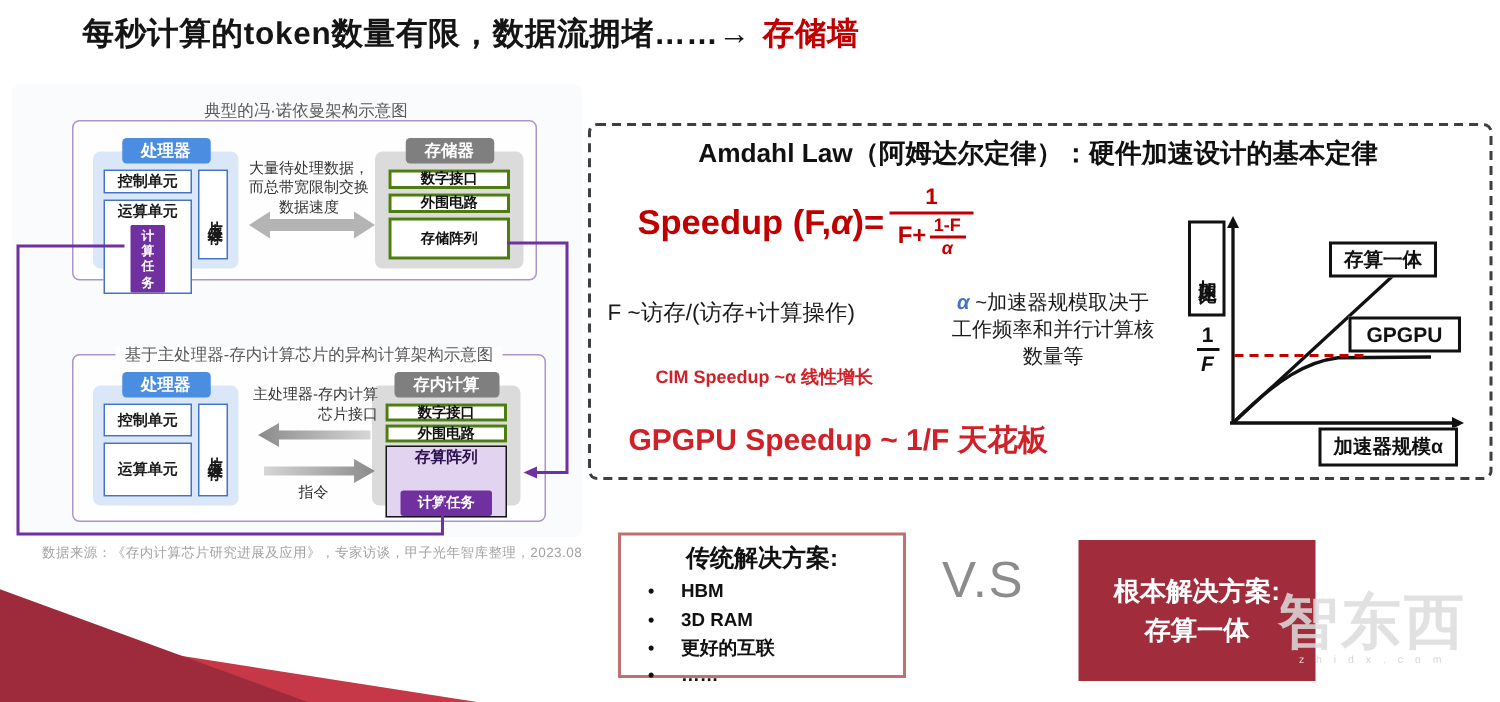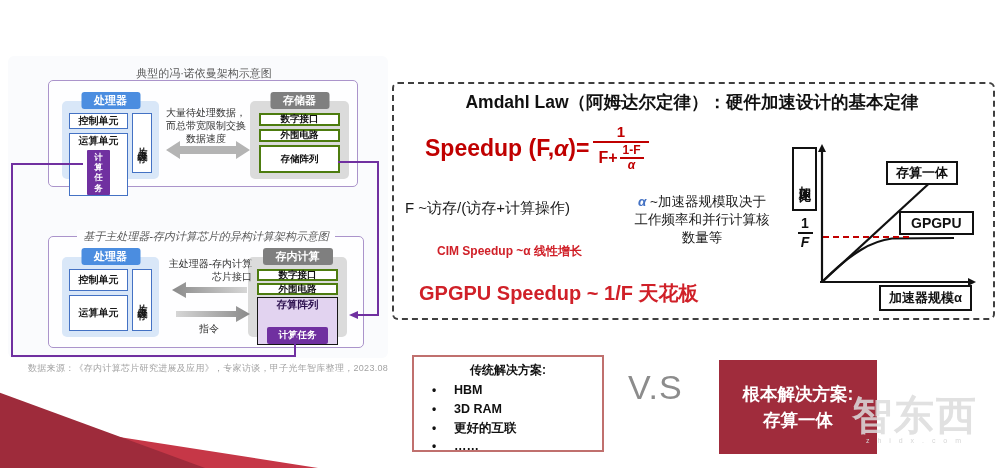--- a/index.html
+++ b/index.html
@@ -62,40 +62,43 @@
   .ylab{ left:792px; top:147px; width:25px; height:64px; writing-mode:vertical-rl; text-orientation:upright; font-size:12.5px; letter-spacing:2px;}
   .lab-cim{ left:886px; top:161px; padding:1px 8px; font-size:13px;}
   .lab-gpu{ left:899px; top:211px; padding:2px 10px; font-size:14px;}
   .xlab{ left:879px; top:285px; padding:2px 8px; font-size:13px;}
   .oneF{ position:absolute; left:794px; top:216px; width:22px; display:flex; flex-direction:column; align-items:center; z-index:6; color:#111;}
   .oneF .n{ font-size:14px; font-weight:700; line-height:1.1;}
   .oneF .bar{ width:15px; border-top:2.5px solid #111; margin:1px 0;}
   .oneF .d{ font-size:14px; font-weight:700; font-style:italic; line-height:1.1;}
   
   .trad-box{ position:absolute; left:412px; top:355px; width:192px; height:97px; border:2px solid #c0706e; background:#fff; z-index:2;}
-  .trad-title{ text-align:center; font-size:12px; font-weight:700; color:#111; margin-top:5px;}
+  .trad-title{ text-align:center; font-size:16px; font-weight:700; color:#111; margin-top:5px;}
   .trad-list{ list-style:none; margin-top:2px;}
   .trad-list li{ font-size:12.5px; font-weight:700; color:#111; line-height:1.5; padding-left:40px; position:relative;}
   .trad-list li::before{ content:"•"; position:absolute; left:18px; font-size:12px;}
   .vs{ position:absolute; left:628px; top:368px; font-size:34px; color:#8c8c8c; z-index:2; letter-spacing:1px;}
   .fund-box{ position:absolute; left:719px; top:360px; width:158px; height:94px; background:#a02c3c; color:#fff; display:flex; flex-direction:column; align-items:center; justify-content:center; font-size:17.5px; font-weight:700; line-height:1.5; z-index:3; text-align:center;}
   
   .wm{ position:absolute; left:852px; top:395px; z-index:4; text-align:center; pointer-events:none;}
   .wm .wm-main{ font-size:40px; font-weight:700; color:#dcdcdc; opacity:.85; letter-spacing:2px; line-height:1;}
   .wm .wm-sub{ font-size:7px; color:#d6d6d6; letter-spacing:3px; margin-top:2px;}
   
   .tri{ position:absolute; left:0; top:388px; height:80px; z-index:1;}
   .tri.bright{ width:318px; background:#c63747; clip-path:polygon(0 38%,100% 100%,0 100%);}
   .tri.dark{ width:205px; background:#9e2b3b; clip-path:polygon(0 6%,100% 100%,0 100%);}
 </style>
 </head>
 <body>
 
 <div class="slide">
 
+  <div class="page-title">
+    <span>每秒计算的token数量有限，数据流拥堵……→</span><span class="hl">存储墙</span>
+  </div>
 
   <div class="left-bg"></div>
 
   <div class="diag-title" style="left:48px; top:66px; width:312px;">典型的冯·诺依曼架构示意图</div>
   <div class="diag-box" style="left:48px; top:80px; width:310px; height:107px;"></div>
 
   <div class="group blue" style="left:62px; top:101px; width:97px; height:78px;">
     <div class="pill blue">处理器</div>
     <div class="proc-grid">
       <div class="proc-col">
@@ -113,21 +116,21 @@
 
   <div class="group gray" style="left:250px; top:101px; width:99px; height:78px;">
     <div class="pill gray">存储器</div>
     <div class="mem-grid">
       <div class="mblock small">数字接口</div>
       <div class="mblock small">外围电路</div>
       <div class="mblock big">存储阵列</div>
     </div>
   </div>
 
-  <div class="diag-title" style="left:48px; top:229px; width:316px;font-style:italic;"><span style="background:#fefeff; padding:0 6px;">基于主处理器-存内计算芯片的异构计算架构示意图</span></div>
+  <div class="diag-title" style="left:48px; top:229px; width:316px;"><span style="background:#fefeff; padding:0 6px;">基于主处理器-存内计算芯片的异构计算架构示意图</span></div>
   <div class="diag-box" style="left:48px; top:236px; width:316px; height:112px;"></div>
 
   <div class="group blue" style="left:62px; top:257px; width:97px; height:80px;">
     <div class="pill blue">处理器</div>
     <div class="proc-grid">
       <div class="proc-col">
         <div class="ubox ctrl">控制单元</div>
         <div class="ubox alu">运算单元</div>
       </div>
       <div class="cachebox">片上缓存</div>

